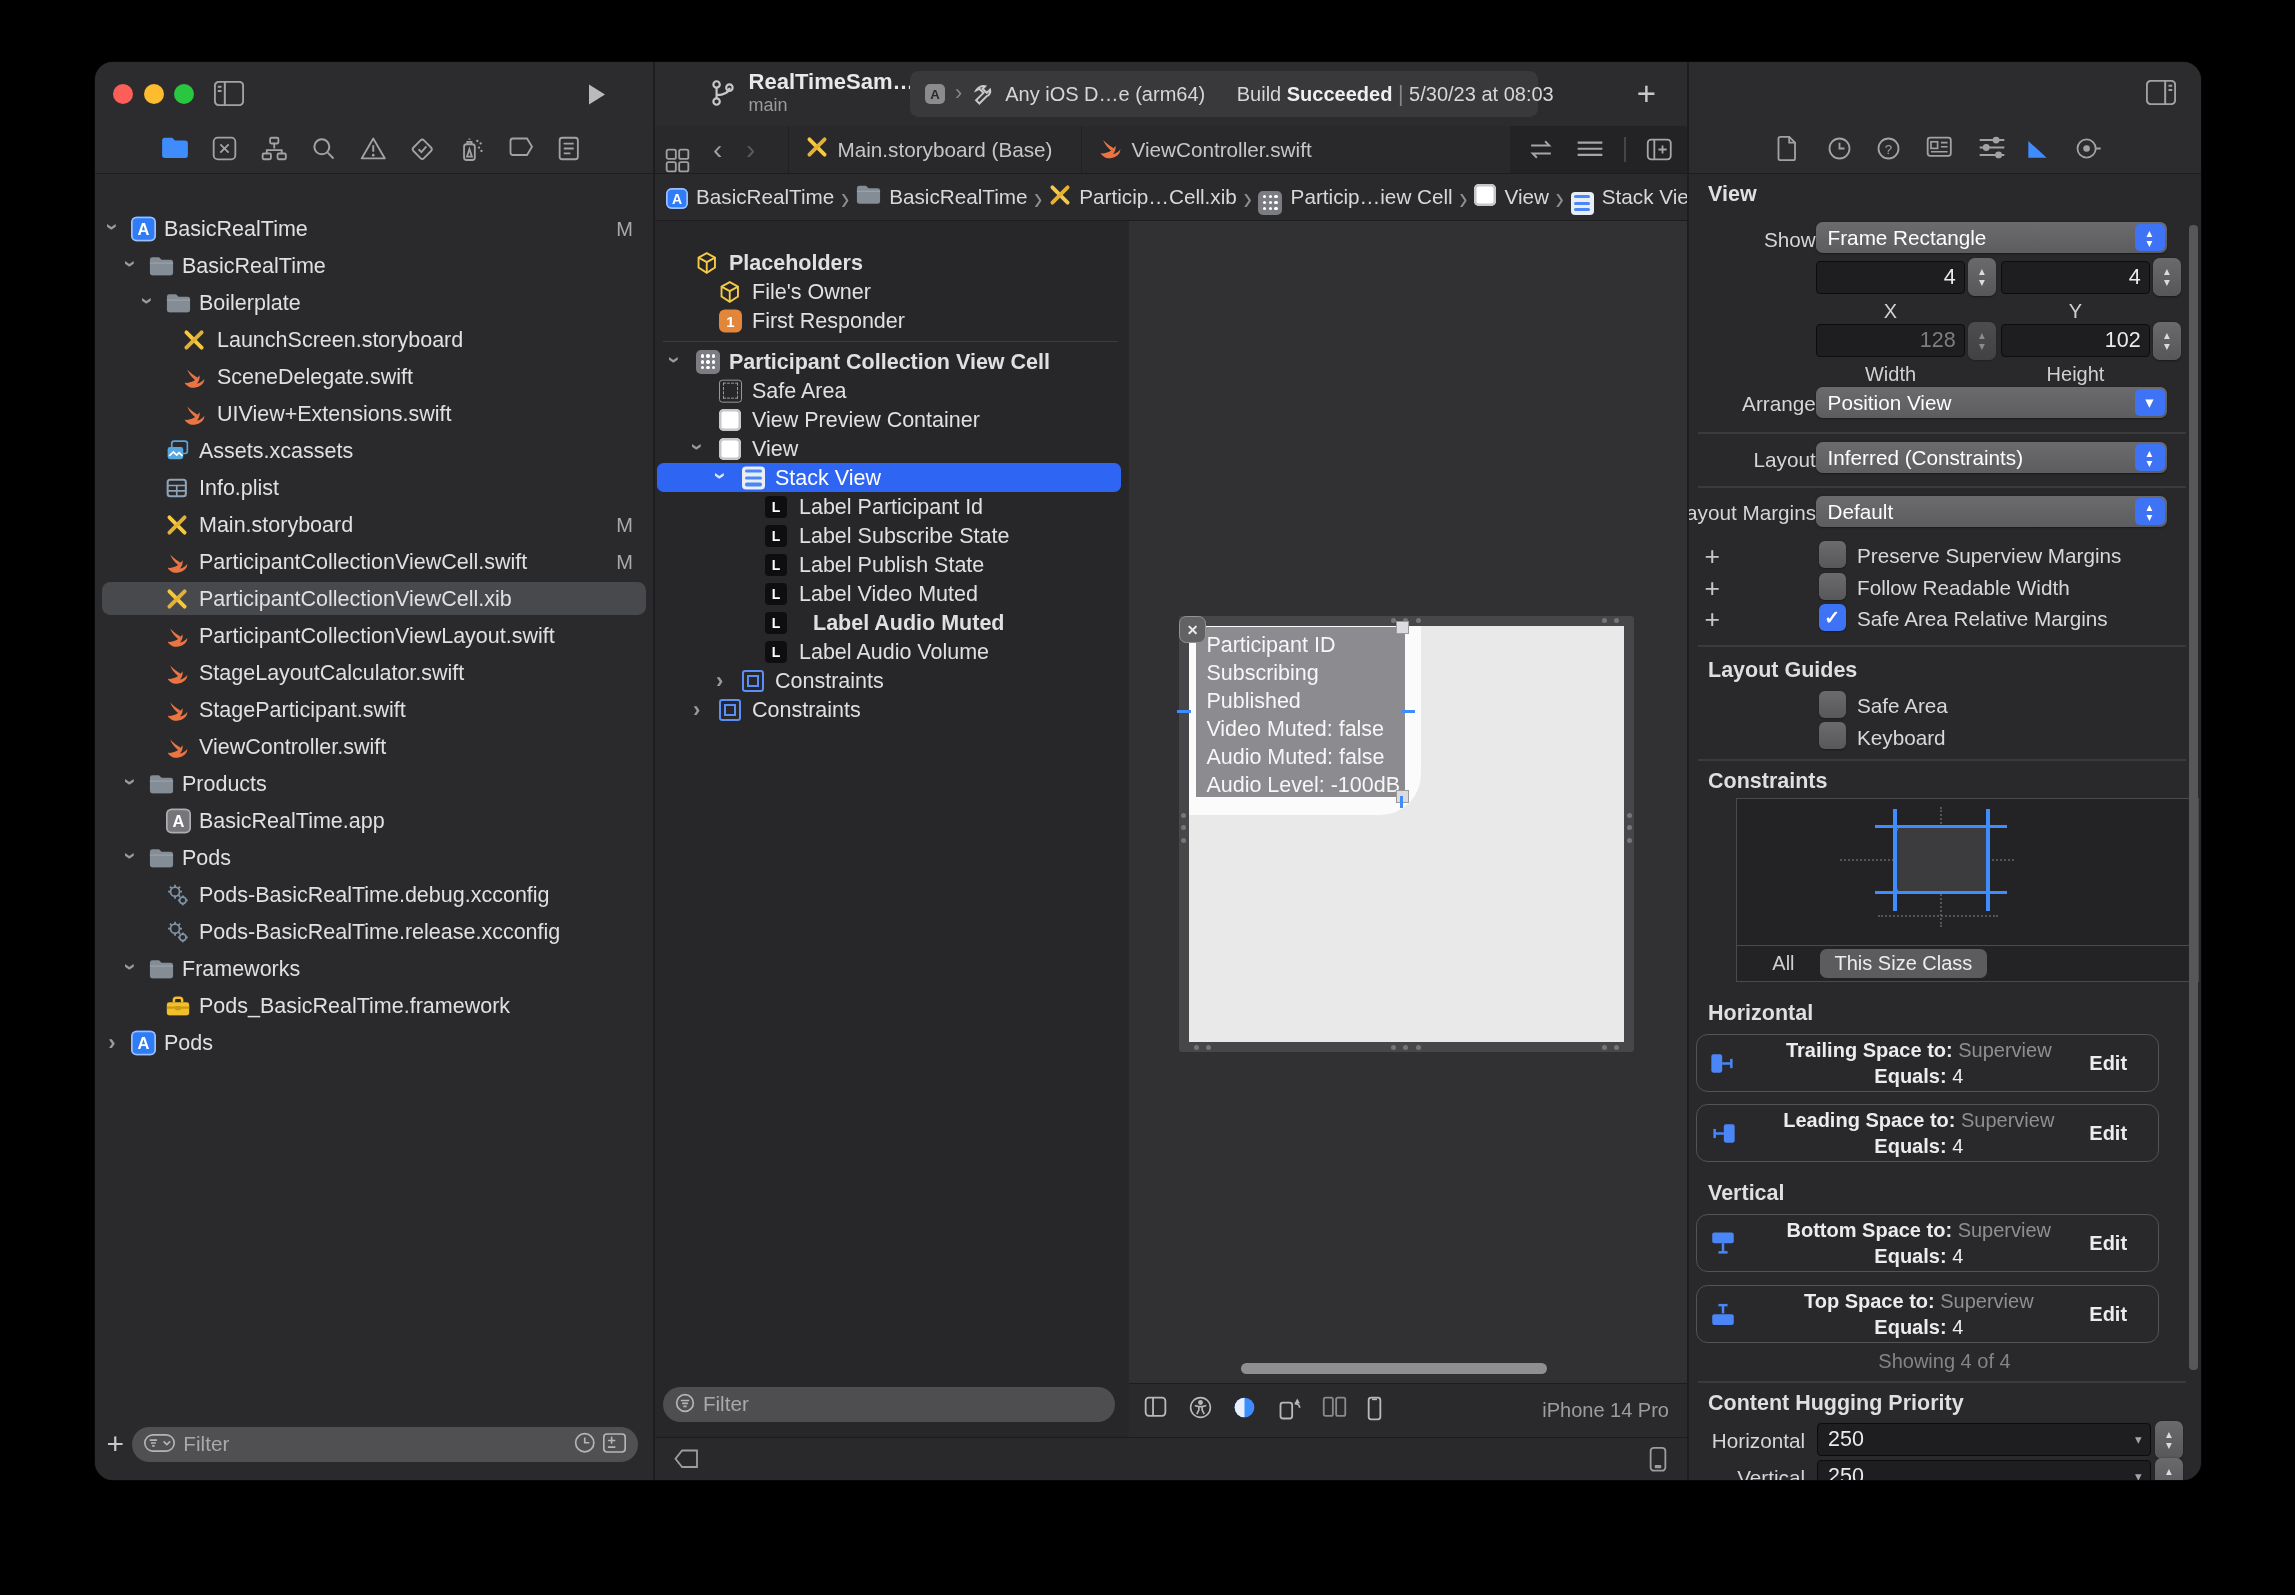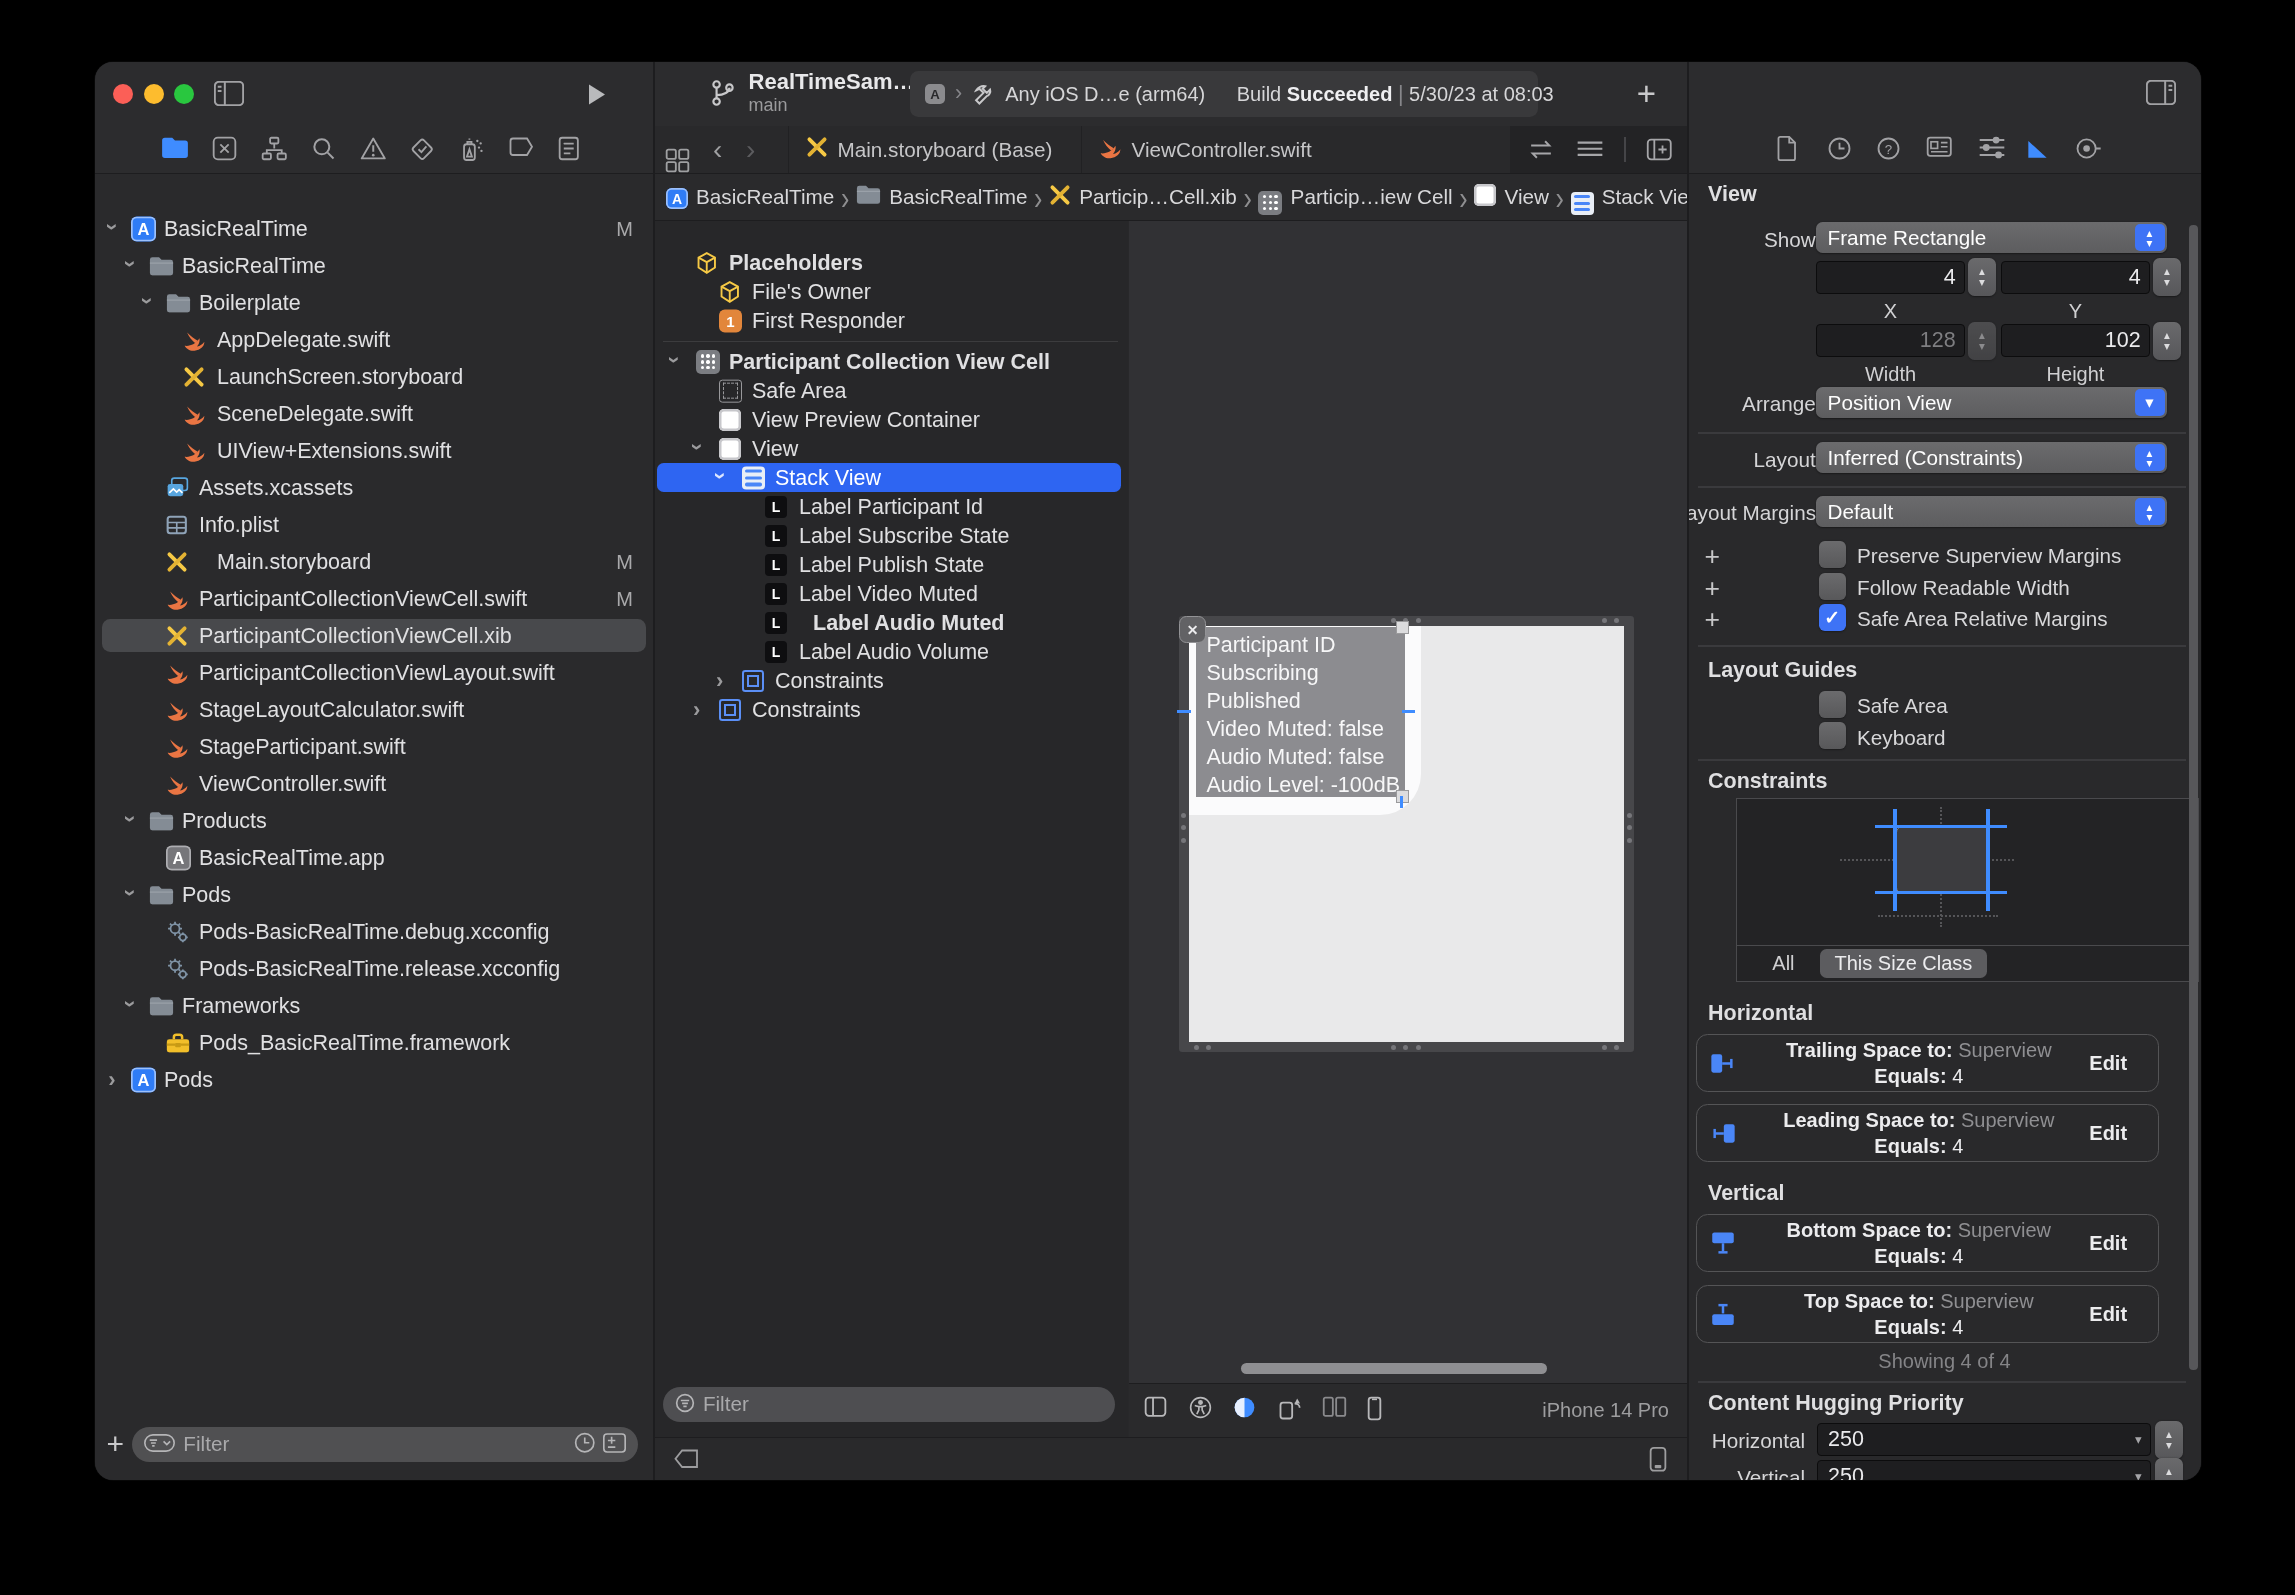--- a/index.html
+++ b/index.html
@@ -447,29 +447,20 @@
           <span class="tree-ic" style="left: 71px;">
             <svg xmlns="http://www.w3.org/2000/svg" width="25" height="20.7" viewBox="0 0 30 25">
               <path d="M1 5a3 3 0 013-3h8l3 3h11a3 3 0 013 3v13a3 3 0 01-3 3H4a3 3 0 01-3-3z" fill="#848c95"></path>
               <path d="M1 9h28" stroke="#9aa1a9" stroke-width="1.5"></path>
             </svg>
           </span>
           <span class="tree-lb" style="left: 104px;">Boilerplate</span>
         </div>
         <div class="nav-row">
           <span class="tree-ic" style="left: 88px;">
-            <svg xmlns="http://www.w3.org/2000/svg" width="23" height="23" viewBox="0 0 28 28">
-              <path d="M2 21c6 1 14-2 18-9 1 4-1 8-3 10 4-1 7-3 9-6 0 6-5 10-12 11-5 .8-10-2-12-6z" fill="#ea7543"></path>
-              <path d="M5 5c5 5 9 8 13 10l-3 3C11 15 7 10 5 5z" fill="#ea7543"></path>
-            </svg>
-          </span>
-          <span class="tree-lb" style="left: 122px;">AppDelegate.swift</span>
-        </div>
-        <div class="nav-row">
-          <span class="tree-ic" style="left: 88px;">
             <svg xmlns="http://www.w3.org/2000/svg" width="22" height="22" viewBox="0 0 26 26">
               <path d="M4 4l18 18" stroke="#f6c945" stroke-width="4.5" stroke-linecap="round"></path>
               <path d="M22 4L4 22" stroke="#e3b233" stroke-width="4.5" stroke-linecap="round"></path>
             </svg>
           </span>
           <span class="tree-lb" style="left: 122px;">LaunchScreen.storyboard</span>
         </div>
         <div class="nav-row">
           <span class="tree-ic" style="left: 88px;">
             <svg xmlns="http://www.w3.org/2000/svg" width="23" height="23" viewBox="0 0 28 28">
@@ -507,21 +498,21 @@
           </span>
           <span class="tree-lb" style="left: 104px;">Info.plist</span>
         </div>
         <div class="nav-row">
           <span class="tree-ic" style="left: 71px;">
             <svg xmlns="http://www.w3.org/2000/svg" width="22" height="22" viewBox="0 0 26 26">
               <path d="M4 4l18 18" stroke="#f6c945" stroke-width="4.5" stroke-linecap="round"></path>
               <path d="M22 4L4 22" stroke="#e3b233" stroke-width="4.5" stroke-linecap="round"></path>
             </svg>
           </span>
-          <span class="tree-lb" style="left: 122px;">Main.storyboard</span>
+          <span class="tree-lb" style="left: 104px;">Main.storyboard</span>
           <span class="tree-badge">M</span>
         </div>
         <div class="nav-row">
           <span class="tree-ic" style="left: 71px;">
             <svg xmlns="http://www.w3.org/2000/svg" width="23" height="23" viewBox="0 0 28 28">
               <path d="M2 21c6 1 14-2 18-9 1 4-1 8-3 10 4-1 7-3 9-6 0 6-5 10-12 11-5 .8-10-2-12-6z" fill="#ea7543"></path>
               <path d="M5 5c5 5 9 8 13 10l-3 3C11 15 7 10 5 5z" fill="#ea7543"></path>
             </svg>
           </span>
           <span class="tree-lb" style="left: 104px;">ParticipantCollectionViewCell.swift</span>

